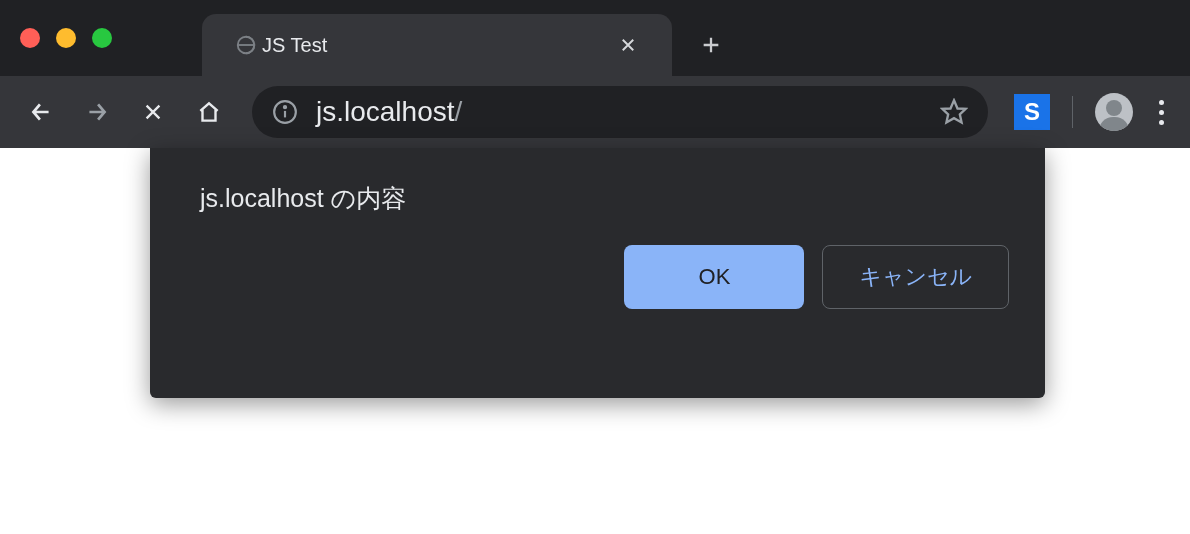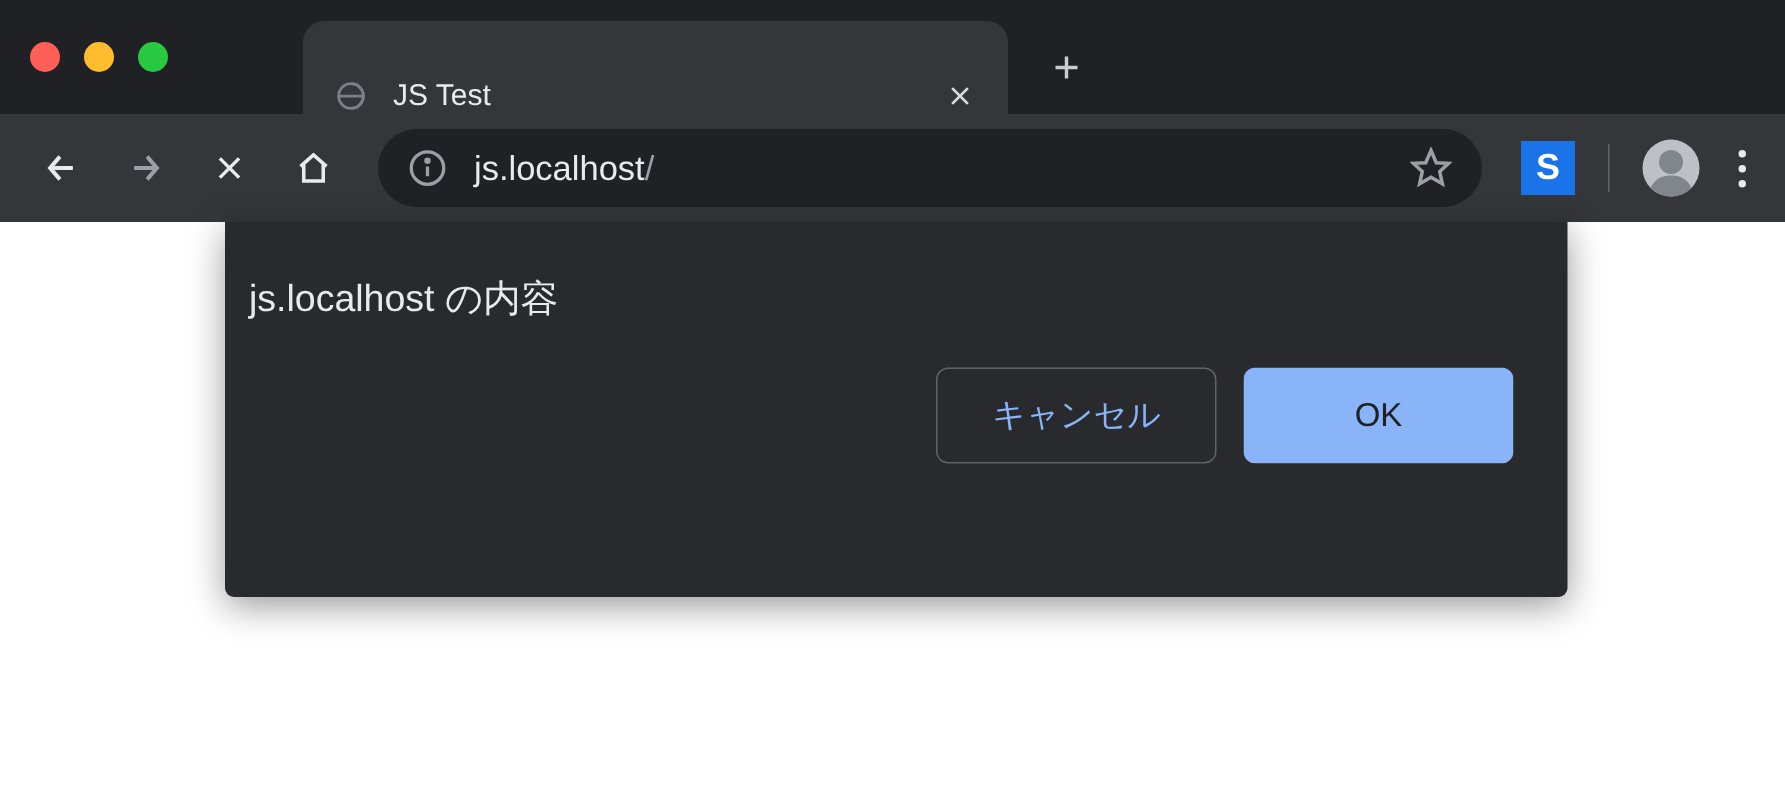--- a/index.html
+++ b/index.html
@@ -44,23 +44,23 @@
       align-items: flex-end;
       margin-left: 90px;
       height: 76px;
     }
     .tab {
       background: #35363a;
       height: 62px;
       width: 470px;
       border-radius: 14px 14px 0 0;
       display: flex;
-      align-items: flex-end;
-      padding: 0 20px;
-      gap: 16px;
+      align-items: center;
+      padding: 0 32px;
+      gap: 4px;
       position: relative;
     }
     .tab-favicon {
       width: 24px;
       height: 24px;
       display: flex;
       align-items: center;
       justify-content: center;
       opacity: 0.7;
     }
@@ -122,21 +122,21 @@
       margin-left: 10px;
       margin-right: 10px;
     }
     .info-icon {
       color: #9aa0a6;
       display: flex;
       align-items: center;
     }
     .url {
       color: #e8eaed;
-      font-size: 23px;
+      font-size: 28px;
       flex: 1;
     }
     .url .path { color: #9aa0a6; }
     .star-icon { color: #9aa0a6; display: flex; align-items: center; }
     .ext-icon {
       width: 36px;
       height: 36px;
       background: #1a73e8;
       display: flex;
       align-items: center;
@@ -201,21 +201,21 @@
     }
     .dialog {
       position: absolute;
       top: 148px;
       left: 150px;
       width: 895px;
       min-height: 250px;
       background: #292a2d;
       border-radius: 0 0 6px 6px;
       box-shadow: 0 6px 24px rgba(0,0,0,0.4);
-      padding: 34px 36px 30px 16px;
+      padding: 34px 36px 30px 50px;
       display: flex;
       flex-direction: column;
     }
     .dialog-title {
       color: #e8eaed;
       font-size: 25px;
       font-weight: 400;
       margin-bottom: 30px;
     }
     .dialog-message {
@@ -328,16 +328,16 @@
         <span></span>
     </div>
   </div>
 </div>
 
 <div class="page-content"></div>
 
 <div class="dialog">
   <div class="dialog-title">js.localhost の内容</div>
   <div class="dialog-buttons">
+    <div class="btn btn-ok">OK</div>
     <div class="btn btn-cancel">キャンセル</div>
-    <div class="btn btn-ok">OK</div>
   </div>
 </div>
 
 </body></html>

